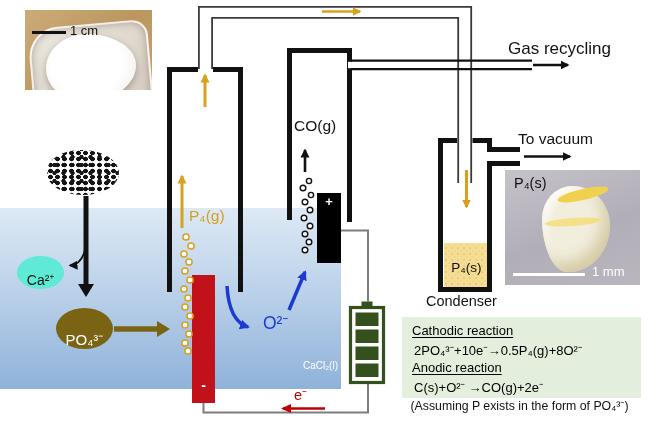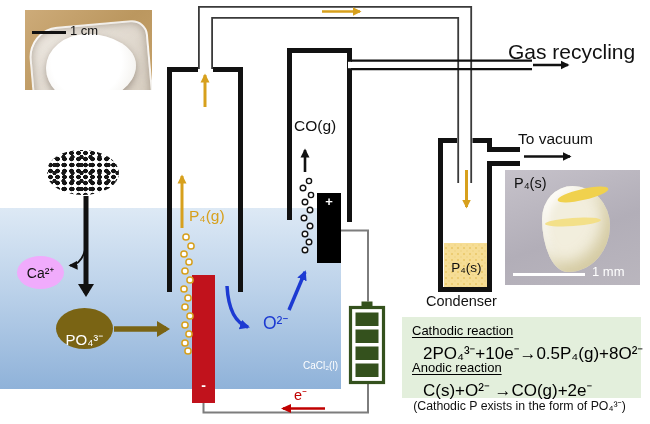--- a/index.html
+++ b/index.html
@@ -30,32 +30,32 @@
   #caption1{left:24px;top:126px;width:126px;text-align:center;font-size:15.5px;}
 
   
   #dots{left:47px;top:150px;width:72px;height:45px;border-radius:48% 52% 50% 50%;
         background-image:
           radial-gradient(circle,#151515 2.1px,transparent 2.6px),
           radial-gradient(circle,#1a1a1a 1.9px,transparent 2.4px);
         background-size:7px 6px,9px 8px;background-position:0 0,3px 3px;}
 
   
-  #ca-ellipse{left:17px;top:256px;width:47px;height:33px;border-radius:50%;background:#f0abfc;
-              display:flex;align-items:center;justify-content:center;font-size:14px;color:#111;}
+  #ca-ellipse{left:17px;top:256px;width:47px;height:33px;border-radius:50%;background:#5eead4;
+              display:flex;align-items:flex-end;justify-content:center;font-size:14px;color:#111;}
   #po4-ellipse{left:56px;top:308px;width:57px;height:41px;border-radius:50%;
                background:var(--olive,#7a6414);display:flex;align-items:flex-end;justify-content:center;
                font-size:15px;color:#fff;}
 
   #p4g-label{left:189px;top:163px;color:var(--gold,#d7a01d);font-size:15.5px;margin-top:44px;}
   #cog-label{left:294px;top:117px;font-size:15.5px;}
   #o2-label{left:263px;top:314px;color:var(--blue,#1c3ad2);font-size:17.5px;}
   #cacl2-label{left:248px;top:360px;width:90px;text-align:right;color:#fff;font-size:10px;}
   #e-label{left:294px;top:388px;color:var(--electron-red,#c00000);font-size:14.5px;}
-  #gas-recycling-label{left:508px;top:40px;font-size:21px;}
+  #gas-recycling-label{left:508px;top:40px;font-size:17px;}
   #to-vacuum-label{left:518px;top:130px;font-size:15.5px;}
   #cond-deposit-label{left:444px;top:261px;width:45px;text-align:center;font-size:13.5px;}
   #condenser-caption{left:426px;top:294px;font-size:14.5px;}
 
   #anode-plus{left:317px;top:195px;width:24px;text-align:center;color:#fff;font-size:13px;font-weight:bold;}
   #cathode-minus{left:192px;top:378px;width:23px;text-align:center;color:#fff;font-size:14px;font-weight:bold;}
 
   
   #photo-p4{left:505px;top:170px;width:135px;height:115px;overflow:hidden;
             background:linear-gradient(160deg,#c6c2ca 0%,#b2aeb8 55%,#bab6be 100%);}
@@ -66,21 +66,21 @@
                   border-radius:50%;transform:rotate(-13deg);}
   #crystal-streak2{position:absolute;left:40px;top:48px;width:56px;height:8px;background:#f3dd7a;
                   border-radius:50%;transform:rotate(-4deg);opacity:.85;}
   #p4s-photo-label{position:absolute;left:9px;top:5px;font-size:14.5px;color:#111;}
   #scale2-line{position:absolute;left:8px;top:103px;width:72px;height:2.5px;background:#fff;}
   #scale2-text{position:absolute;left:87px;top:94px;font-size:13px;color:#fff;text-align:center;}
 
   
   #reaction-box{left:402px;top:317px;width:239px;height:81px;background:var(--box-green,#e3efdc);}
   .rx-title{position:absolute;left:10px;font-size:13px;text-decoration:underline;text-underline-offset:2px;}
-  .rx-eq{position:absolute;left:21px;font-size:17px;}
+  .rx-eq{position:absolute;left:12px;font-size:13px;}
   #rx-note{left:389px;top:400px;width:261px;text-align:center;font-size:12.3px;}
 
   
   .tube-thick{stroke:#111;stroke-width:5;fill:none;stroke-linejoin:miter;}
   .tube-thin{stroke:#3a3a3a;stroke-width:1.8;fill:none;}
   .tube-mid{stroke:#111;stroke-width:2.2;fill:none;}
   .wire{stroke:var(--wire-gray,#7d7d7d);stroke-width:2;fill:none;}
   .arr-gold{stroke:var(--gold,#d7a01d);fill:none;}
   .arr-black{stroke:#111;fill:none;}
   .arr-blue{stroke:var(--blue,#1c3ad2);stroke-width:3.5;fill:none;}
@@ -238,15 +238,15 @@
     <div id="scale2-line"></div>
     <div id="scale2-text">1 mm</div>
   </div>
 
   <div id="reaction-box" class="abs">
     <div class="rx-title" style="top:6px">Cathodic reaction</div>
     <div class="rx-eq" style="top:24px">2PO₄³⁻+10e⁻→0.5P₄(g)+8O²⁻</div>
     <div class="rx-title" style="top:43px">Anodic reaction</div>
     <div class="rx-eq" style="top:61px">C(s)+O²⁻ →CO(g)+2e⁻</div>
   </div>
-  <div id="rx-note" class="lbl">(Cathodic P exists in the form of PO₄³⁻)</div>
+  <div id="rx-note" class="lbl">(Assuming P exists in the form of PO₄³⁻)</div>
 
 </div>
 
 </body></html>

